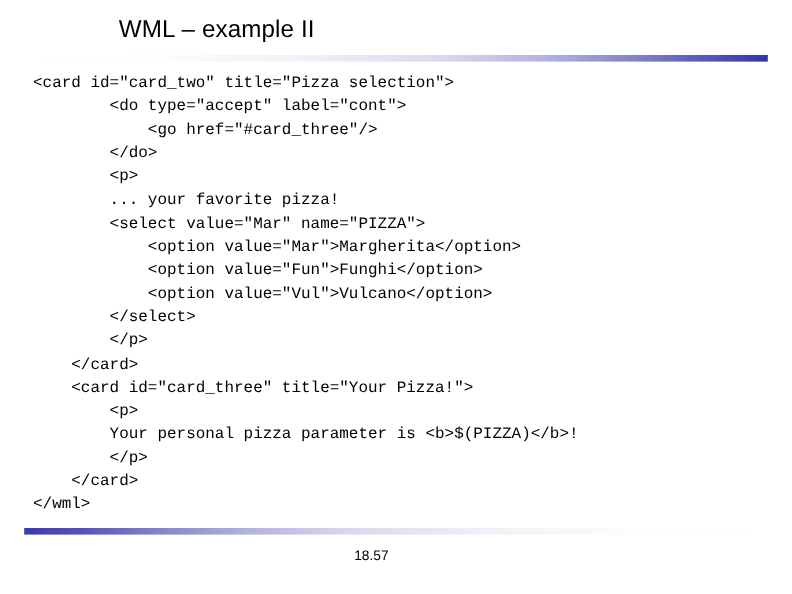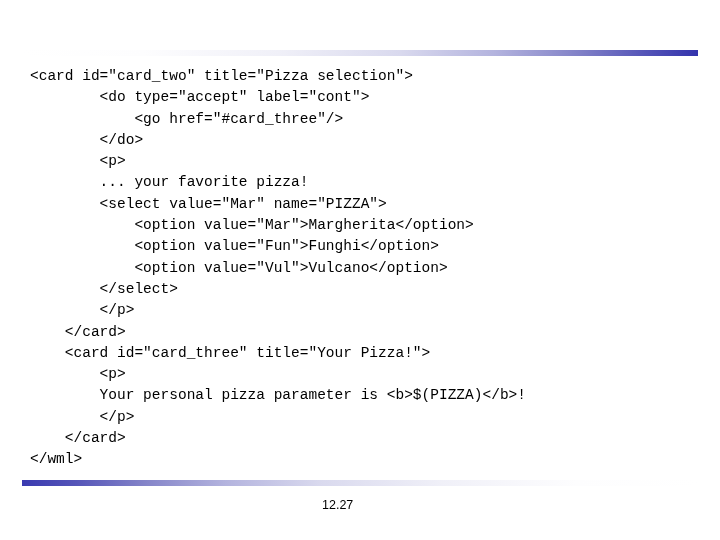--- a/index.html
+++ b/index.html
@@ -97,22 +97,23 @@
     line-height: 16px;
     color: #000000;
     white-space: pre;
   }
 </style>
 </head>
 <body>
 
 <div class="slide">
 
+  <div class="slide-title">WML – example II</div>
 
   <div class="rule rule-top"></div>
 
   <pre class="code-block"><span class="ln">&lt;card id="card_two" title="Pizza selection"&gt;</span><span class="ln">        &lt;do type="accept" label="cont"&gt;</span><span class="ln">            &lt;go href="#card_three"/&gt;</span><span class="ln">        &lt;/do&gt;</span><span class="ln">        &lt;p&gt;</span><span class="ln">        ... your favorite pizza!</span><span class="ln">        &lt;select value="Mar" name="PIZZA"&gt;</span><span class="ln">            &lt;option value="Mar"&gt;Margherita&lt;/option&gt;</span><span class="ln">            &lt;option value="Fun"&gt;Funghi&lt;/option&gt;</span><span class="ln">            &lt;option value="Vul"&gt;Vulcano&lt;/option&gt;</span><span class="ln">        &lt;/select&gt;</span><span class="ln">        &lt;/p&gt;</span><span class="ln">    &lt;/card&gt;</span><span class="ln">    &lt;card id="card_three" title="Your Pizza!"&gt;</span><span class="ln">        &lt;p&gt;</span><span class="ln">        Your personal pizza parameter is &lt;b&gt;$(PIZZA)&lt;/b&gt;!</span><span class="ln">        &lt;/p&gt;</span><span class="ln">    &lt;/card&gt;</span><span class="ln">&lt;/wml&gt;</span></pre>
 
   <div class="rule rule-bottom"></div>
 
-  <div class="footer-number">12.27</div>
+  <div class="footer-number">18.57</div>
 
 </div>
 
 </body></html>

